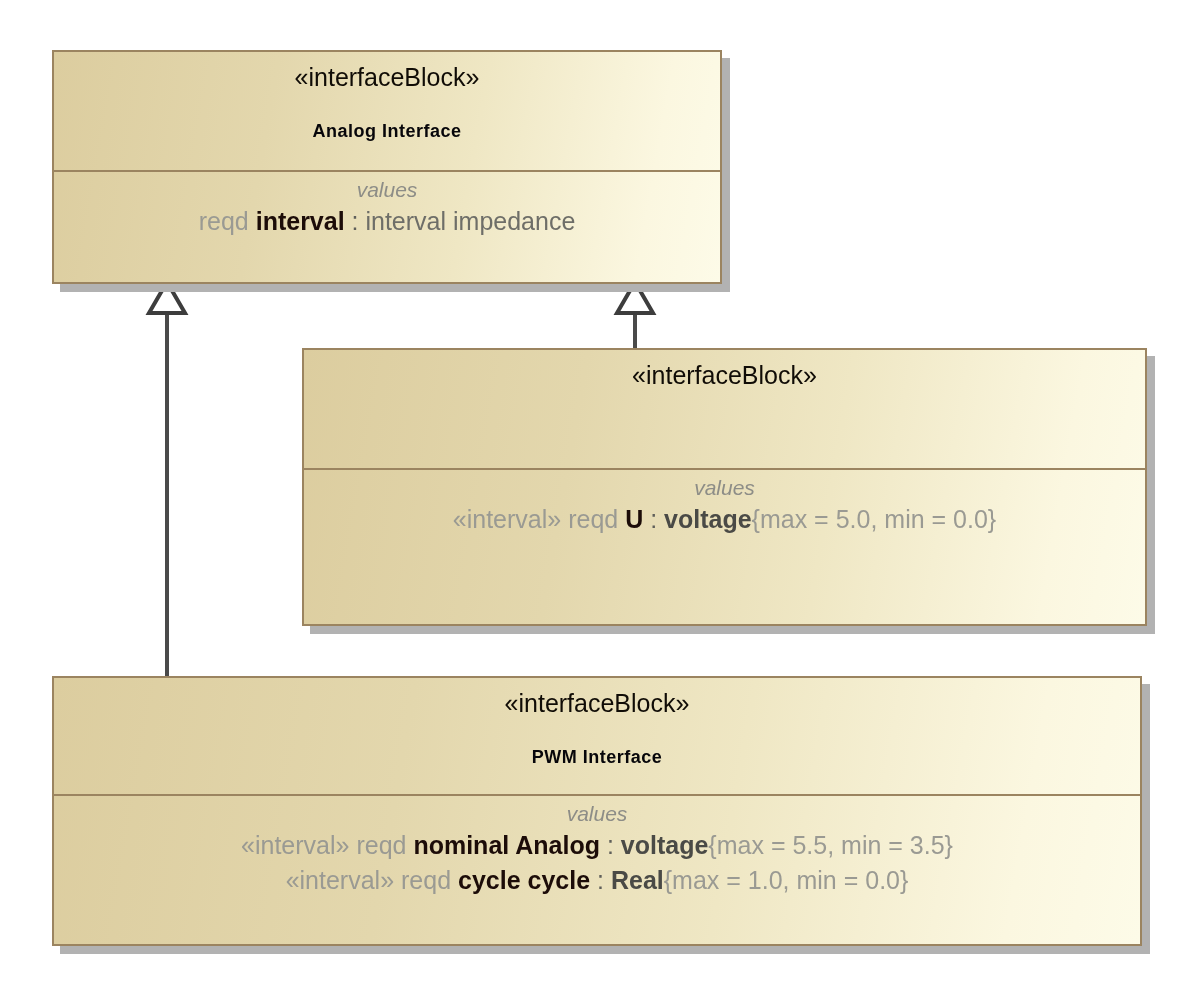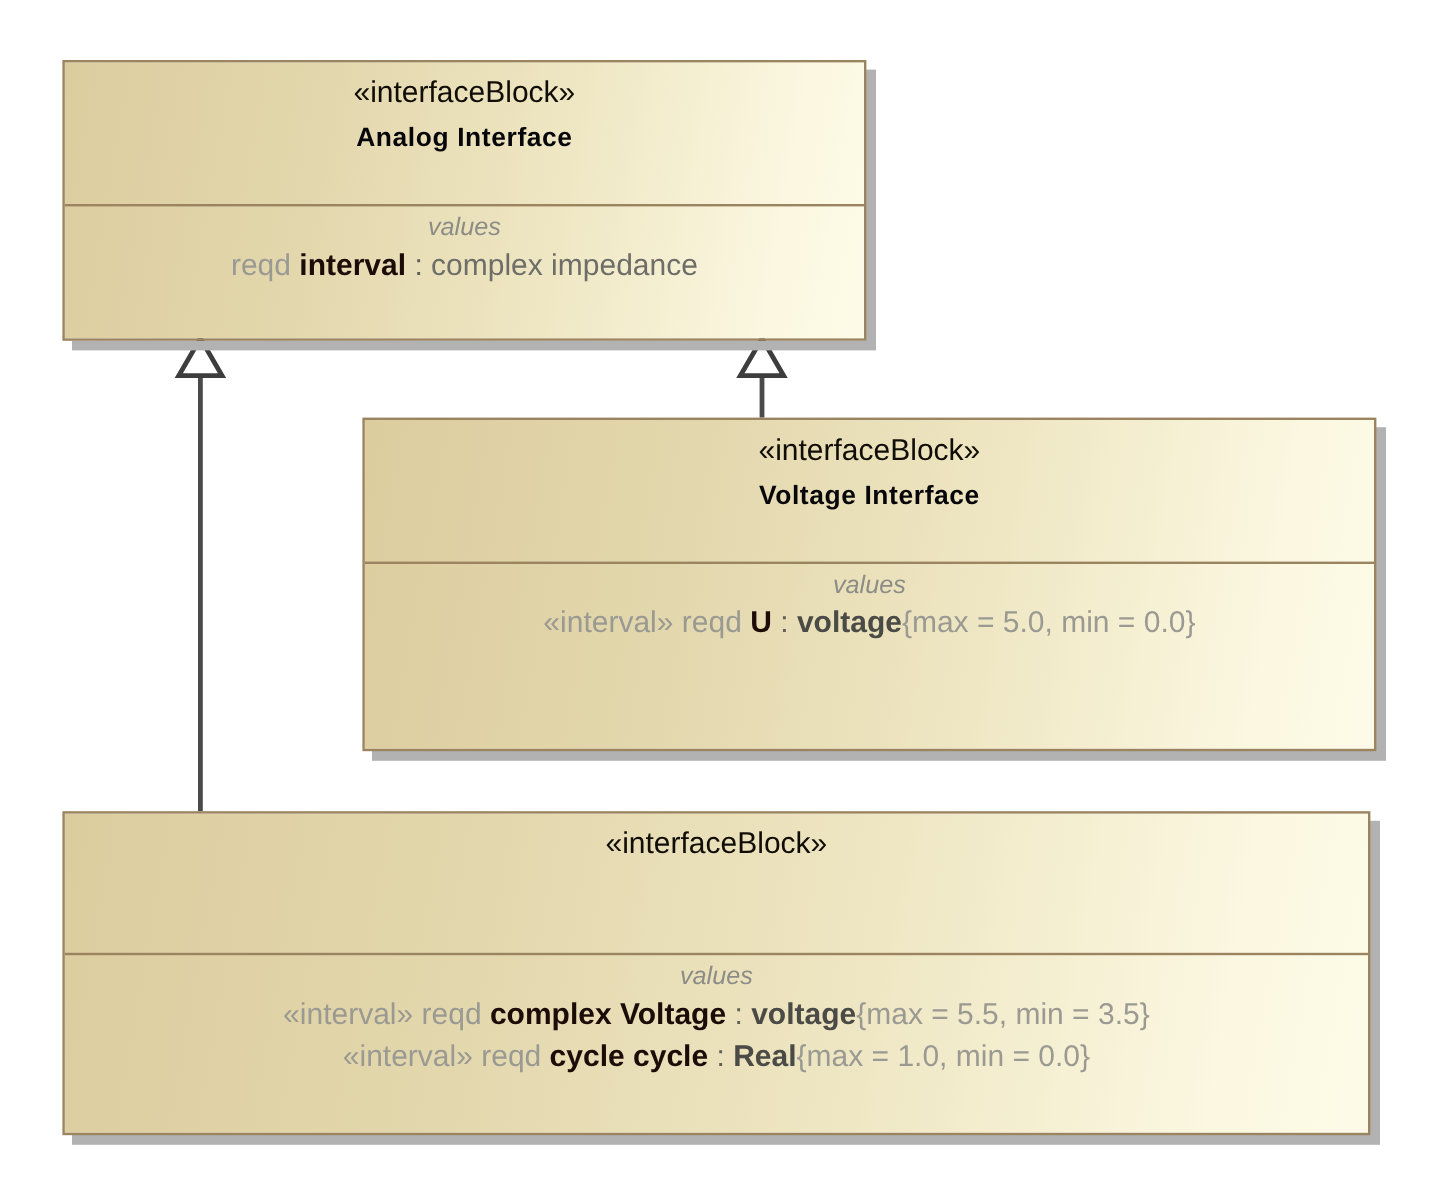--- a/index.html
+++ b/index.html
@@ -52,26 +52,26 @@
     display: block;
     font-size: 25px;
     line-height: 32px;
     color: #100c06;
     font-weight: 400;
     letter-spacing: 0px;
   }
 
   .block-title {
     display: block;
-    font-size: 22px;
+    font-size: 18px;
     line-height: 34px;
     color: #07060a;
     font-weight: bold;
     letter-spacing: 0.5px;
-    margin-top: 5px;
+    margin-top: 21px;
   }
 
   .compartment {
     box-sizing: border-box;
     text-align: center;
     padding: 4px 6px 6px 6px;
   }
 
   .compartment-label {
     display: block;
@@ -129,46 +129,46 @@
   </svg>
 
   <div class="block" id="block-analog">
     <div class="block-header">
       <span class="stereotype">«interfaceBlock»</span>
       <span class="block-title">Analog Interface</span>
     </div>
     <div class="compartment">
       <span class="compartment-label">values</span>
       <span class="value-row">
-        <span class="tok-stereo"></span><span class="tok-reqd">reqd</span><span class="tok-name"> </span><span class="tok-name">interval</span><span class="tok-colon"> : </span><span class="tok-type-plain">complex impedance</span><span class="tok-constraint"></span>
+        <span class="tok-stereo"></span><span class="tok-reqd">reqd</span><span class="tok-name"> </span><span class="tok-name">interval</span><span class="tok-colon"> : </span><span class="tok-type-plain">interval impedance</span><span class="tok-constraint"></span>
       </span>
     </div>
   </div>
 
   <div class="block" id="block-voltage">
     <div class="block-header">
       <span class="stereotype">«interfaceBlock»</span>
-      <span class="block-title">Voltage Interface</span>
     </div>
     <div class="compartment">
       <span class="compartment-label">values</span>
       <span class="value-row">
         <span class="tok-stereo">«interval» </span><span class="tok-reqd">reqd</span><span class="tok-name"> </span><span class="tok-name">U</span><span class="tok-colon"> : </span><span class="tok-type">voltage</span><span class="tok-constraint">{max = 5.0, min = 0.0}</span>
       </span>
     </div>
   </div>
 
   <div class="block" id="block-pwm">
     <div class="block-header">
       <span class="stereotype">«interfaceBlock»</span>
+      <span class="block-title">PWM Interface</span>
     </div>
     <div class="compartment">
       <span class="compartment-label">values</span>
       <span class="value-row">
-        <span class="tok-stereo">«interval» </span><span class="tok-reqd">reqd</span><span class="tok-name"> </span><span class="tok-name">complex Voltage</span><span class="tok-colon"> : </span><span class="tok-type">voltage</span><span class="tok-constraint">{max = 5.5, min = 3.5}</span>
+        <span class="tok-stereo">«interval» </span><span class="tok-reqd">reqd</span><span class="tok-name"> </span><span class="tok-name">nominal Analog</span><span class="tok-colon"> : </span><span class="tok-type">voltage</span><span class="tok-constraint">{max = 5.5, min = 3.5}</span>
       </span>
       <span class="value-row">
         <span class="tok-stereo">«interval» </span><span class="tok-reqd">reqd</span><span class="tok-name"> </span><span class="tok-name">cycle cycle</span><span class="tok-colon"> : </span><span class="tok-type">Real</span><span class="tok-constraint">{max = 1.0, min = 0.0}</span>
       </span>
     </div>
   </div>
 
 </div>
 
 </body></html>

